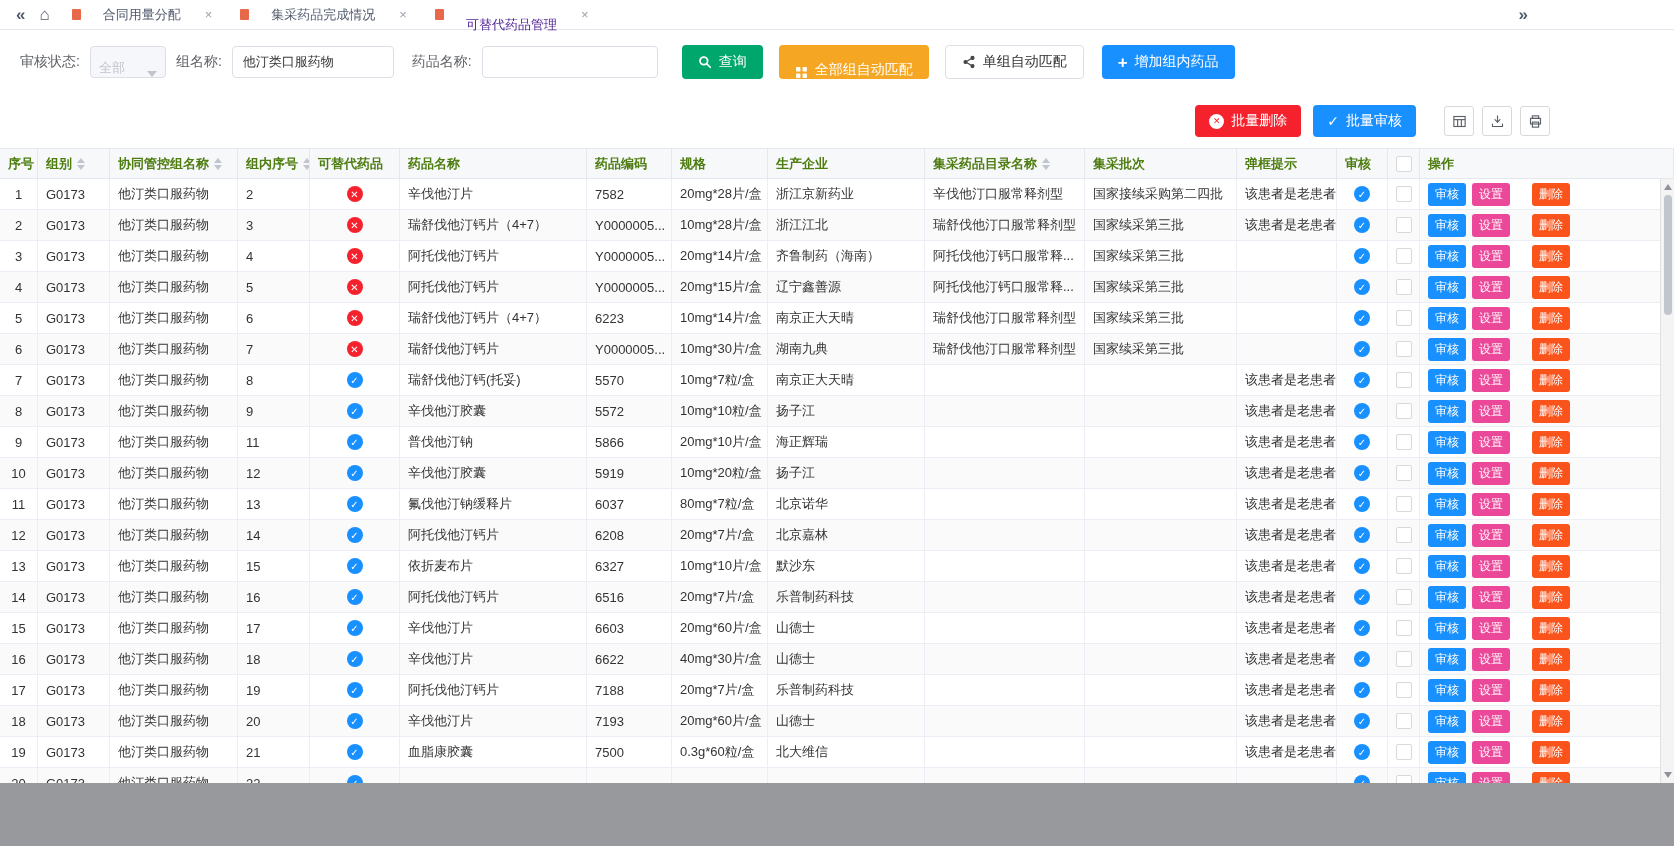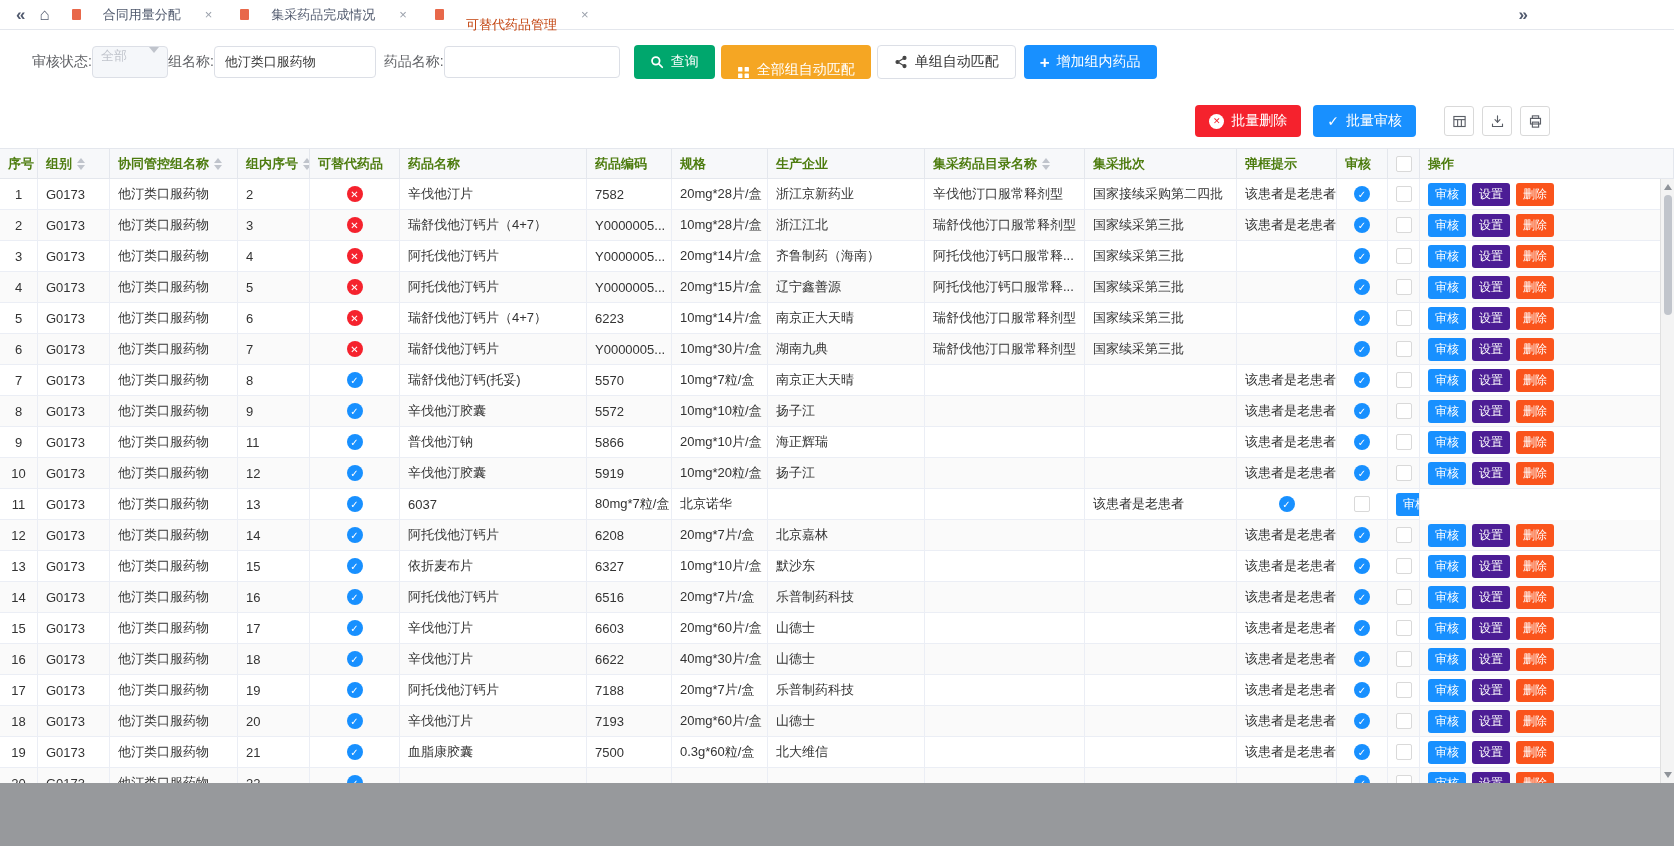--- a/index.html
+++ b/index.html
@@ -6,29 +6,29 @@
   body{
     width:1674px;height:846px;overflow:hidden;background:#fff;
     font-family:"Liberation Sans","DejaVu Sans",sans-serif;color:#333;
   }
   
   .tabbar{height:30px;display:flex;align-items:center;border-bottom:1px solid #e4e7ed;background:#fff;padding:0 10px;box-sizing:border-box;}
   .nav-arrow{font-size:17px;color:#515a6e;padding:0 6px;cursor:pointer;font-weight:bold;}
   .home-ic{font-size:17px;color:#515a6e;padding:0 8px;cursor:pointer;}
   .tabs{display:flex;align-items:center;height:100%;}
   .tab{display:flex;align-items:center;gap:22px;padding:0 14px;height:100%;font-size:13px;color:#515a6e;cursor:pointer;box-sizing:border-box;}
-  .tab.active .tab-label{color:#c2410c;margin-top:20px;}
+  .tab.active .tab-label{color:#4c1d95;margin-top:20px;}
   .doc-ic{width:9px;height:11px;background:#e8684a;border-radius:1px;display:inline-block;flex:none;}
   .tab-close{color:#9aa0ab;font-size:13px;margin-left:2px;}
   .tb-spacer{flex:1;}
   .nav-right{margin-right:130px;}
   
-  .filterbar{height:64px;display:flex;align-items:center;padding:0 32px;background:#fff;box-sizing:border-box;}
+  .filterbar{height:64px;display:flex;align-items:center;padding:0 20px;gap:10px;background:#fff;box-sizing:border-box;}
   .flabel{font-size:14px;color:#606266;white-space:nowrap;}
-  .fselect{width:76px;height:32px;border:1px solid #dcdfe6;border-radius:4px;background:#f5f7fa;display:flex;align-items:flex-start;justify-content:space-between;padding:0 8px;box-sizing:border-box;color:#c0c4cc;font-size:13px;cursor:pointer;}
+  .fselect{width:76px;height:32px;border:1px solid #dcdfe6;border-radius:4px;background:#f5f7fa;display:flex;align-items:flex-end;justify-content:space-between;padding:0 8px;box-sizing:border-box;color:#c0c4cc;font-size:13px;cursor:pointer;}
   .caret{width:0;height:0;border-left:5px solid transparent;border-right:5px solid transparent;border-top:6px solid #c0c4cc;}
   .finput{height:32px;border:1px solid #dcdfe6;border-radius:4px;padding:0 10px;font-size:13px;color:#333;box-sizing:border-box;outline:none;font-family:inherit;}
   .w160{width:162px;}
   .w175{width:176px;margin-right:14px;}
   .btn{height:34px;border:none;border-radius:4px;padding:0 16px;font-size:14px;color:#fff;display:flex;align-items:center;gap:7px;cursor:pointer;font-family:inherit;white-space:nowrap;}
   .btn.green{background:#00a76d;align-items:center;}
   .btn.orange{background:#f5a623;margin-left:6px;align-items:flex-end;}
   .btn.plain{background:#fff;border:1px solid #dcdfe6;color:#333;margin-left:6px;}
   .btn.blue{background:#1890ff;margin-left:8px;}
   .plus-ic{font-size:17px;font-weight:bold;line-height:1;}
@@ -52,22 +52,22 @@
   .tr{height:31px;}
   .tr:nth-child(even) .td{background:#fafafa;}
   .td{border-right:1px solid #ebeef5;border-bottom:1px solid #ebeef5;display:flex;align-items:center;padding:0 8px;font-size:13px;color:#333;white-space:nowrap;overflow:hidden;box-sizing:border-box;height:31px;background:#fff;}
   .c-center{justify-content:center;}
   .st{width:16px;height:16px;border-radius:50%;color:#fff;font-size:10px;font-weight:bold;display:flex;align-items:center;justify-content:center;flex:none;}
   .st.ok{background:#1890ff;}
   .st.no{background:#f5222d;}
   .cbx{width:14px;height:14px;border:1px solid #d9d9d9;border-radius:2px;background:#fff;display:inline-block;cursor:pointer;flex:none;}
   .opbtn{border:none;border-radius:3px;color:#fff;font-size:12px;padding:3px 7px;cursor:pointer;font-family:inherit;white-space:nowrap;}
   .op-blue{background:#1890ff;}
-  .op-teal{background:#4c1d95;margin-left:6px;}
-  .op-orange{background:#fa541c;margin-left:6px;}
+  .op-teal{background:#ec4899;margin-left:6px;}
+  .op-orange{background:#fa541c;margin-left:22px;}
   
   .vscroll{position:absolute;top:0;right:0;width:14px;height:100%;background:#f4f4f4;border-left:1px solid #e0e0e0;box-sizing:border-box;z-index:6;}
   .v-arrow{position:absolute;left:3px;width:0;height:0;border-left:4px solid transparent;border-right:4px solid transparent;}
   .v-up{top:5px;border-bottom:6px solid #8f9399;}
   .v-dn{bottom:5px;border-top:6px solid #8f9399;}
   .v-thumb{position:absolute;top:16px;left:3px;width:8px;height:120px;background:#c1c5cc;border-radius:4px;cursor:grab;}
   
   .bottom-strip{height:64px;background:#97999c;}
 </style>
 </head>
@@ -516,20 +516,21 @@
         </div>
       </div>
       <div class="tr grid-row">
         <div class="td c-center">11</div>
         <div class="td">G0173</div>
         <div class="td">他汀类口服药物</div>
         <div class="td">13</div>
         <div class="td c-center">
           <span class="st ok">✓</span>
         </div>
+        <div class="td">氟伐他汀钠缓释片</div>
         <div class="td">6037</div>
         <div class="td">80mg*7粒/盒</div>
         <div class="td">北京诺华</div>
         <div class="td"></div>
         <div class="td"></div>
         <div class="td">该患者是老患者</div>
         <div class="td c-center">
           <span class="st ok">✓</span>
         </div>
         <div class="td c-center">

